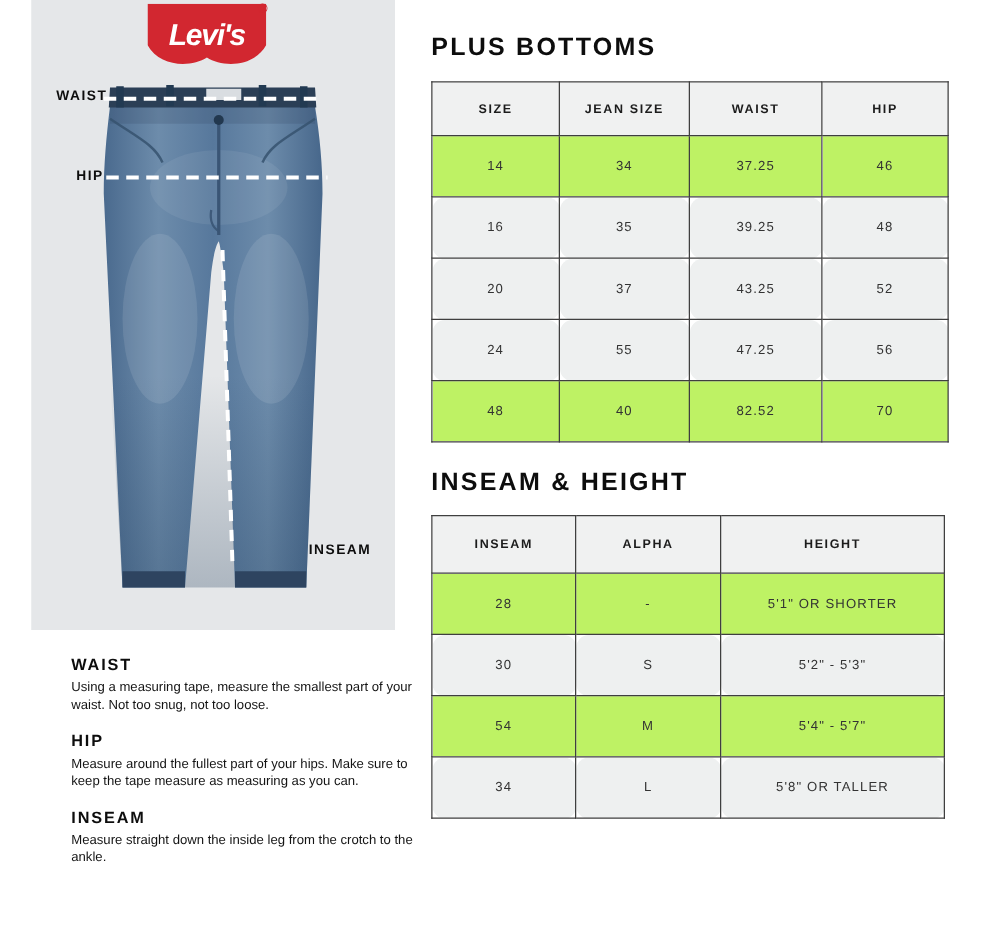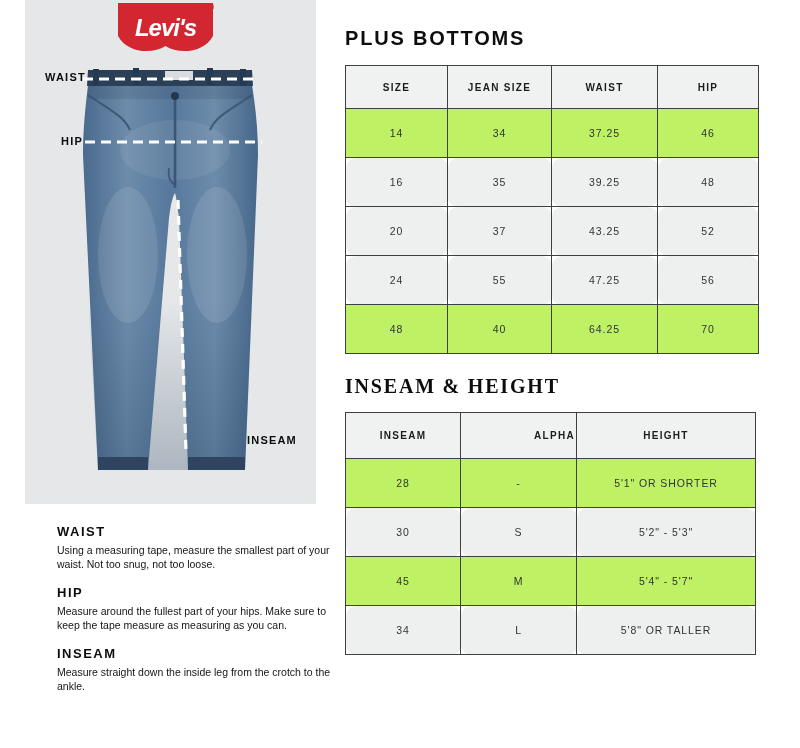--- a/index.html
+++ b/index.html
@@ -36,39 +36,39 @@
   .guide p{
     margin:0 0 13px 0;font-size:10.5px;line-height:1.38;color:#141414;
   }
 
   
   .right{position:absolute;left:345px;top:27px;width:401px;}
   .section-title{
     margin:0 0 15px 0;font-size:20px;font-weight:bold;letter-spacing:1.8px;
     color:#0d0d0d;
   }
-  .section-title.second{margin:21px 0 14px 0;font-family:Liberation Serif, serif;}
+  .section-title.second{margin:21px 0 14px 0;}
   table{border-collapse:collapse;table-layout:fixed;width:401px;}
   th,td{
     border:1px solid #3f3f3f;text-align:center;vertical-align:middle;
     overflow:hidden;white-space:nowrap;
   }
   th{
     height:40px;font-size:10px;font-weight:bold;letter-spacing:1.3px;
     background:#f0f1f1;color:#1c1c1c;
   }
   td{
     height:46px;font-size:10.5px;font-weight:normal;letter-spacing:0.9px;
     background:#bef264;color:#333;
   }
   tr.alt td{background:#eef0f0;border-radius:10px;}
   #t2 th{height:43px;}
   
   #t1 .c0{width:99px;} #t1 .c1{width:101px;} #t1 .c2{width:103px;} #t1 .c3{width:98px;}
-  #t2 .c0{width:112px;} #t2 .c1{width:113px;text-align:right;} #t2 .c2{width:176px;}
+  #t2 .c0{width:112px;} #t2 .c1{width:113px;} #t2 .c2{width:176px;}
 </style>
 </head>
 <body>
 
 <div class="panel">
 
   <div class="logo">
     <svg width="95" height="54" viewBox="0 0 95 54">
       <path d="M0,0 L95,0 L95,33 C85,51 60,51 47.5,43 C35,51 10,51 0,33 Z" fill="#d22730"></path>
       <text x="47.5" y="33" text-anchor="middle" fill="#ffffff" font-family="Liberation Sans, sans-serif" font-size="24" font-weight="bold" font-style="italic" letter-spacing="-1">Levi's</text>
@@ -176,21 +176,21 @@
     </tr>
     <tr class="alt">
       <td>24</td>
       <td>55</td>
       <td>47.25</td>
       <td>56</td>
     </tr>
     <tr>
       <td>48</td>
       <td>40</td>
-      <td>64.25</td>
+      <td>82.52</td>
       <td>70</td>
     </tr>
   </tbody>
     </table>
 
   <h2 class="section-title second">INSEAM &amp; HEIGHT</h2>
 
   <table id="t2">
     <tbody>
         <tr>
@@ -202,21 +202,21 @@
       <td>28</td>
       <td>-</td>
       <td>5'1" OR SHORTER</td>
     </tr>
     <tr class="alt">
       <td>30</td>
       <td>S</td>
       <td>5'2" - 5'3"</td>
     </tr>
     <tr>
-      <td>45</td>
+      <td>54</td>
       <td>M</td>
       <td>5'4" - 5'7"</td>
     </tr>
     <tr class="alt">
       <td>34</td>
       <td>L</td>
       <td>5'8" OR TALLER</td>
     </tr>
   </tbody>
     </table>

